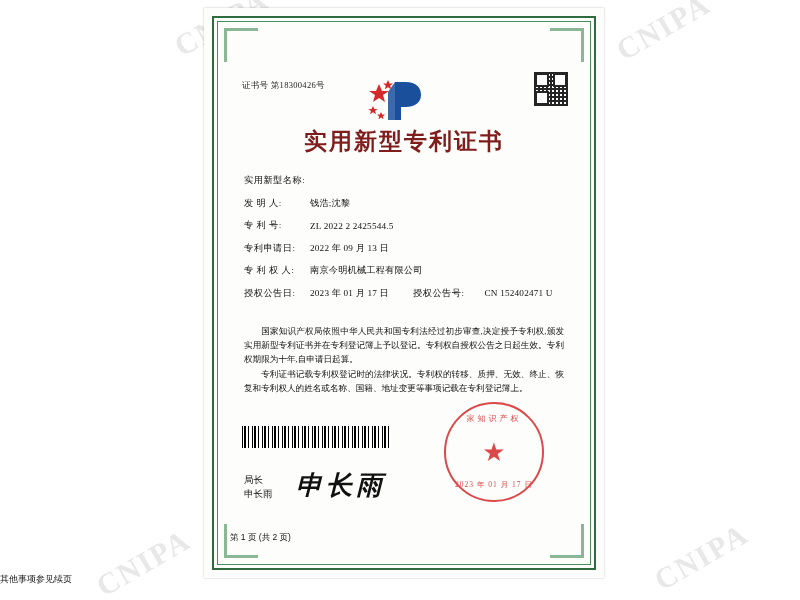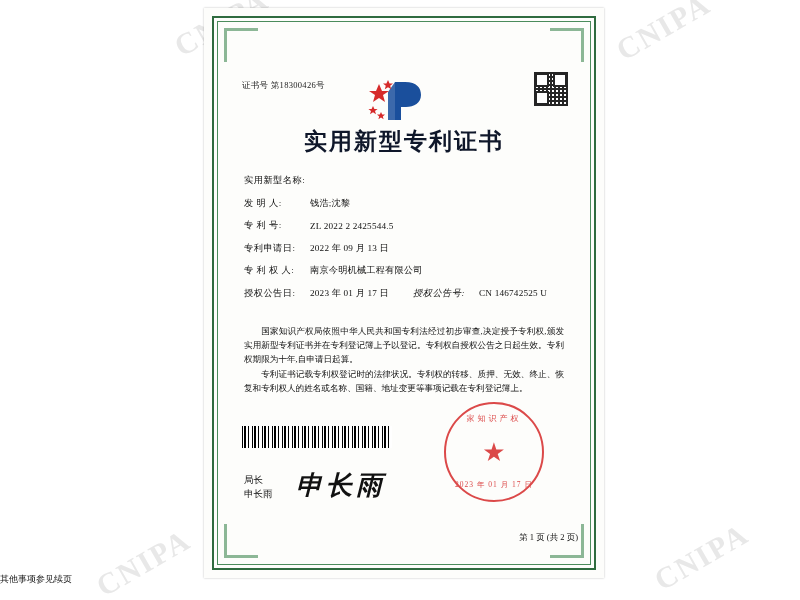--- a/index.html
+++ b/index.html
@@ -131,21 +131,21 @@
 
   .title {
     position: absolute;
     top: 92px;
     left: 0; right: 0;
     text-align: center;
     font-family: "Liberation Serif", serif;
     font-size: 23px;
     font-weight: bold;
     letter-spacing: 2px;
-    color: #0f172a;
+    color: #7f1d1d;
   }
 
   .fields {
     position: absolute;
     left: 14px;
     top: 140px;
     right: 14px;
     font-family: "Liberation Serif", serif;
     font-size: 9.2px;
     color: #111;
@@ -161,24 +161,23 @@
     letter-spacing: .5px;
     white-space: nowrap;
   }
   .field-value {
     flex: 1 1 auto;
     letter-spacing: .2px;
   }
   .field-row.dual .field-value { flex: 0 0 auto; margin-right: 24px; }
   .field-row.dual .field-label2 {
     flex: 0 0 auto;
-    margin-right: 14px;
+    margin-right: 20px;
     letter-spacing: .5px;
     white-space: nowrap;
-    font-style: italic;
   }
 
   .para {
     position: absolute;
     left: 14px; right: 14px;
     font-family: "Liberation Serif", serif;
     font-size: 8.6px;
     line-height: 1.65;
     text-align: justify;
     color: #111;
@@ -248,22 +247,22 @@
     font-weight: bold;
     font-style: italic;
     letter-spacing: 4px;
     color: #111;
   }
 
   .page-num {
     position: absolute;
     left: 0; right: 0;
     bottom: 8px;
-    text-align: right;
-    font-family: Liberation Serif, serif;
+    text-align: left;
+    font-family: Liberation Sans, sans-serif;
     font-size: 8.5px;
   }
 
   .footnote {
     position: absolute;
     left: 0; right: 0;
     top: 573px;
     text-align: left;
     font-family: "Liberation Serif", serif;
     font-size: 9px;
@@ -329,21 +328,21 @@
           <div class="field-value">2022 年 09 月 13 日</div>
         </div>
         <div class="field-row">
           <div class="field-label">专 利 权 人:</div>
           <div class="field-value">南京今明机械工程有限公司</div>
         </div>
         <div class="field-row dual">
           <div class="field-label">授权公告日:</div>
           <div class="field-value">2023 年 01 月 17 日</div>
           <div class="field-label2">授权公告号:</div>
-          <div class="field-value">CN 146742525 U</div>
+          <div class="field-value">CN 152402471 U</div>
         </div>
       </div>
 
       <div class="para p1">
         <span class="indent">国家知识产权局依照中华人民共和国专利法经过初步审查,决定授予专利权,颁发实用新型专利证书并在专利登记簿上予以登记。专利权自授权公告之日起生效。专利权期限为十年,自申请日起算。</span>
       </div>
       <div class="para p2">
         <span class="indent">专利证书记载专利权登记时的法律状况。专利权的转移、质押、无效、终止、恢复和专利权人的姓名或名称、国籍、地址变更等事项记载在专利登记簿上。</span>
       </div>
 

